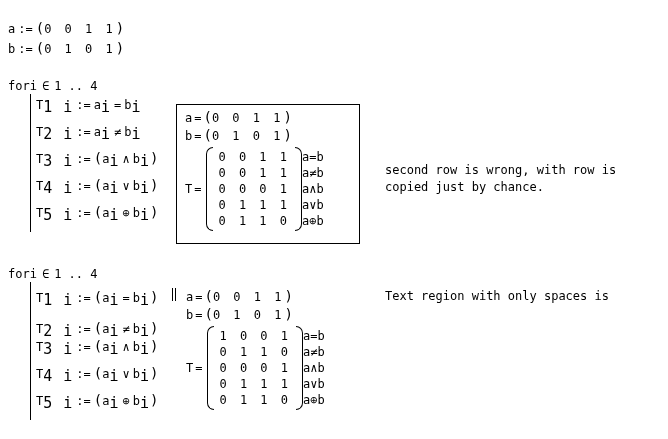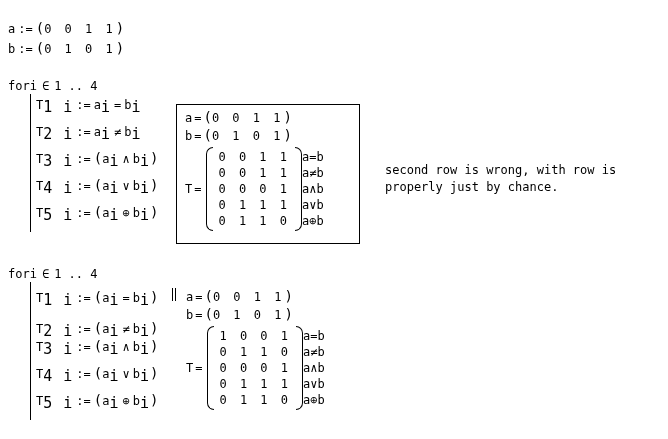--- a/index.html
+++ b/index.html
@@ -81,21 +81,21 @@
       <div class="mlabel">a≠b</div>
       <div class="mlabel">a∧b</div>
       <div class="mlabel">a∨b</div>
       <div class="mlabel">a⊕b</div>
     </div>
   </div>
 </div>
 
 <div class="abs comment" style="left:385px;top:162px">
   <div>second row is wrong, with row is</div>
-  <div>properly just by chance.</div>
+  <div>copied just by chance.</div>
 </div>
 
 <div class="abs math" style="left:8px;top:266px">
   <span class="kw">for</span><span>i</span><span class="insym">∈</span><span>1 .. 4</span>
 </div>
 
 <div class="abs pbar" style="left:30px;top:282px;height:138px"></div>
 
 <div class="abs math" style="left:36px;top:289px"><span>T</span><span class="sub">1 i</span><span class="asn">:=</span><span class="vparen">(</span><span>a</span><span class="sub">i</span><span class="opb">=</span><span>b</span><span class="sub">i</span><span class="vparen">)</span></div>
 <div class="abs math" style="left:36px;top:320px"><span>T</span><span class="sub">2 i</span><span class="asn">:=</span><span class="vparen">(</span><span>a</span><span class="sub">i</span><span class="opb">≠</span><span>b</span><span class="sub">i</span><span class="vparen">)</span></div>
@@ -128,13 +128,14 @@
   <div class="mlabels">
     <div class="mlabel">a=b</div>
     <div class="mlabel">a≠b</div>
     <div class="mlabel">a∧b</div>
     <div class="mlabel">a∨b</div>
     <div class="mlabel">a⊕b</div>
   </div>
 </div>
 
 <div class="abs comment" style="left:385px;top:288px">
+  <div>Text region with only spaces is</div>
 </div>
 
 </body></html>

